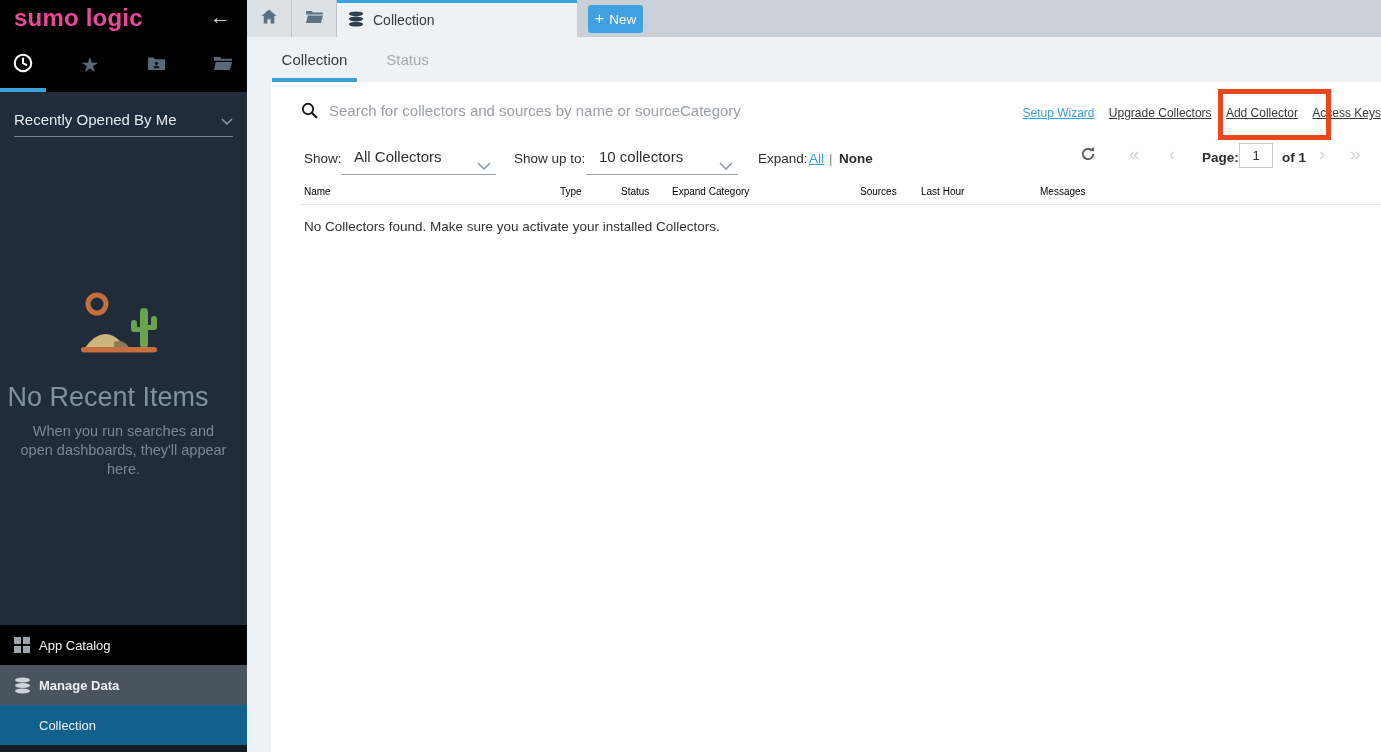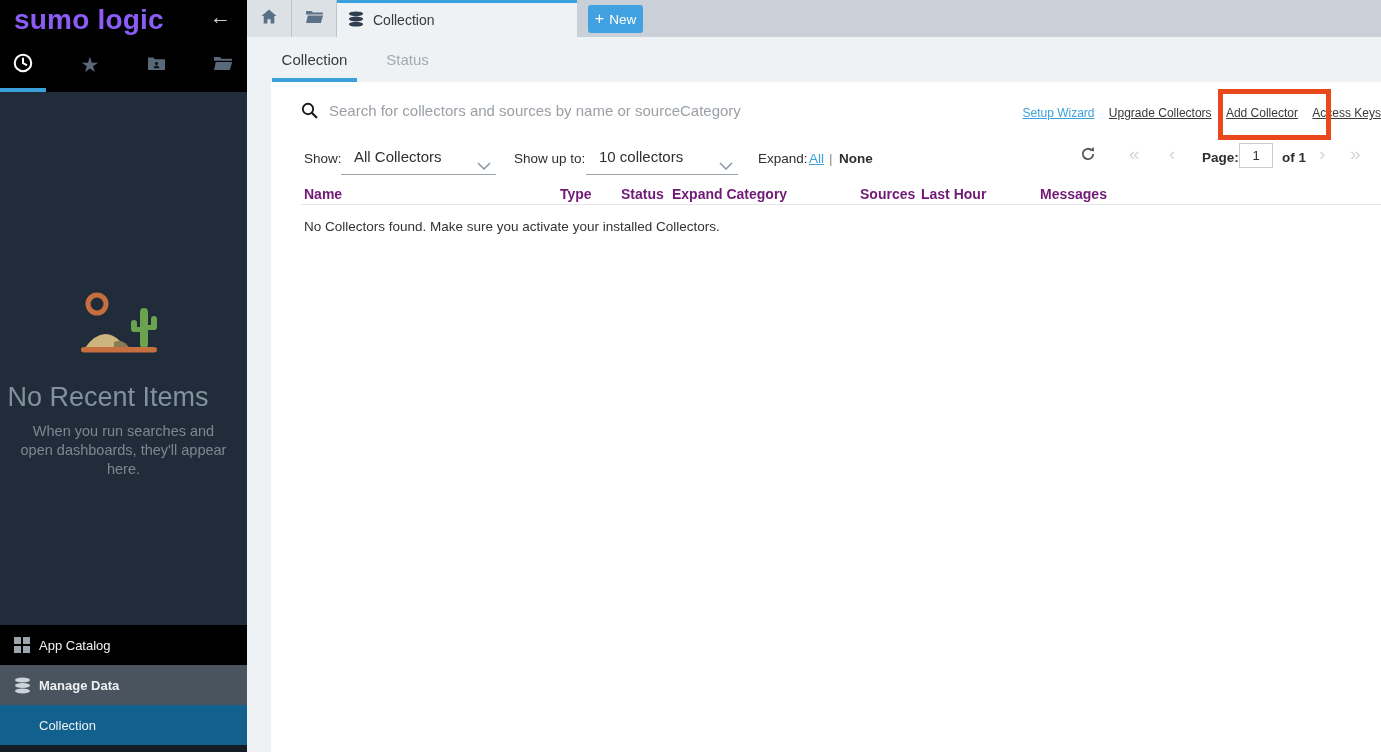--- a/index.html
+++ b/index.html
@@ -4,21 +4,21 @@
 <style>
   * { margin:0; padding:0; box-sizing:border-box; }
   html,body { width:1381px; height:752px; }
   body {
     position:relative; overflow:hidden; background:#fff;
     font-family:"Liberation Sans", sans-serif; color:#333;
   }
   
   .sidebar { position:absolute; left:0; top:0; width:247px; height:752px; background:#202c39; }
   .sb-header { position:absolute; left:0; top:0; width:247px; height:92px; background:#000; }
-  .logo { position:absolute; left:14px; top:4px; color:#8b5cf6; font-size:28px; font-weight:700; letter-spacing:.2px; }
+  .logo { position:absolute; left:14px; top:4px; color:#ec4899; font-size:24px; font-weight:700; letter-spacing:.2px; }
   .back-arrow { position:absolute; right:16px; top:5px; color:#c9ced3; font-size:21px; cursor:pointer; }
   .icon-tab { position:absolute; top:52px; width:30px; height:26px; display:flex; align-items:center; justify-content:center; cursor:pointer; }
   .it-0 { left:8px; } .it-1 { left:75px; } .it-2 { left:141px; } .it-3 { left:208px; }
   .star-glyph { color:#59697a; font-size:21px; line-height:20px; }
   .active-ind { position:absolute; left:0; bottom:0; width:46px; height:4px; background:#3ba1dc; }
   .recent-row { position:absolute; left:14px; right:14px; top:103px; height:34px;
     display:flex; align-items:center; justify-content:space-between;
     border-bottom:1px solid #76828e; color:#e4e9ed; font-size:15px; cursor:pointer; }
   .illustration { position:absolute; left:76px; top:292px; }
   .empty-title { position:absolute; left:0; width:216px; top:382px; text-align:center;
@@ -70,21 +70,21 @@
     text-decoration:underline; cursor:pointer; }
   .f-sep { position:absolute; top:69px; left:558px; font-size:13.5px; color:#8a8a8a; }
   .f-none { position:absolute; top:69px; left:568px; font-size:13.5px; font-weight:700; color:#2e2e2e; cursor:pointer; }
   .refresh-btn { position:absolute; left:809px; top:64px; cursor:pointer; }
   .pg-chev { position:absolute; top:61px; font-size:19px; color:#d2d6d9; cursor:pointer; }
   .pg-first { left:858px; } .pg-prev { left:898px; } .pg-next { left:1048px; } .pg-last { left:1079px; }
   .pg-label { position:absolute; left:931px; top:68px; font-size:13.5px; font-weight:700; color:#2e2e2e; }
   .pg-input { position:absolute; left:968px; top:61px; width:34px; height:25px; border:1px solid #c9cdd0;
     text-align:center; font-family:"Liberation Sans",sans-serif; font-size:13px; color:#2e2e2e; }
   .pg-of { position:absolute; left:1011px; top:68px; font-size:13.5px; font-weight:700; color:#2e2e2e; }
-  .th { position:absolute; top:104px; font-size:14px; font-weight:700; color:#701a75; cursor:pointer; }
+  .th { position:absolute; top:104px; font-size:10px; font-weight:400; color:#000000; cursor:pointer; }
   .th-0 { left:33px; } .th-1 { left:289px; } .th-2 { left:350px; } .th-3 { left:401px; }
   .th-4 { left:589px; } .th-5 { left:650px; } .th-6 { left:769px; }
   .th-divider { position:absolute; top:122px; left:30px; right:0; border-top:1px solid #e4e6e8; }
   .empty-msg { position:absolute; left:33px; top:137px; font-size:13.5px; color:#333; }
 </style>
 </head>
 <body>
 
 <div class="sidebar">
   <div class="sb-header">
@@ -115,20 +115,28 @@
       <span>
         <svg width="20" height="15" viewBox="0 0 20 15">
             <path d="M1 1h6l1.2 1.8H19v2H1z" fill="#59697a"></path>
             <path d="M2.8 6h16.4l-2.4 8H1z" fill="#59697a"></path>
           </svg>
       </span>
     </div>
     <div class="active-ind"></div>
   </div>
 
+  <div class="recent-row">
+    <span>Recently Opened By Me</span>
+    <span>
+      <svg width="12" height="7" viewBox="0 0 12 7">
+          <path d="M1 1l5 5 5-5" fill="none" stroke="#8a97a3" stroke-width="1.5"></path>
+        </svg>
+    </span>
+  </div>
 
   <div class="illustration">
     <svg width="96" height="66" viewBox="0 0 96 66">
       <circle cx="21" cy="12" r="9" fill="none" stroke="#c56f3e" stroke-width="5"></circle>
       <rect x="64" y="16" width="8" height="40" rx="4" fill="#6ba24f"></rect>
       <rect x="55" y="28" width="6" height="12" rx="3" fill="#6ba24f"></rect>
       <rect x="57" y="35" width="10" height="5" fill="#6ba24f"></rect>
       <rect x="75" y="24" width="6" height="14" rx="3" fill="#6ba24f"></rect>
       <rect x="69" y="33" width="10" height="5" fill="#6ba24f"></rect>
       <path d="M8 57 Q26 32 44 49 Q52 57 60 57 Z" fill="#cdb67e"></path>

